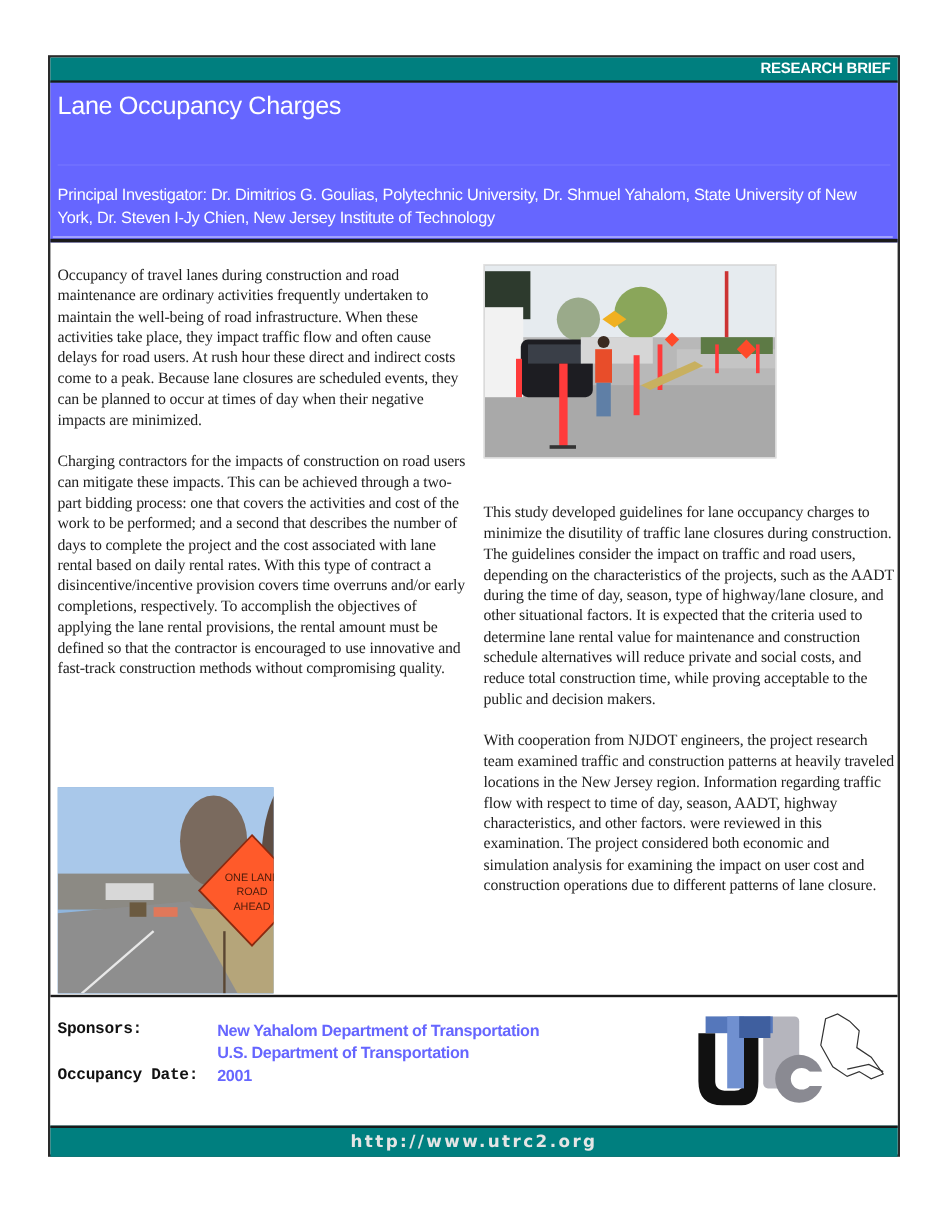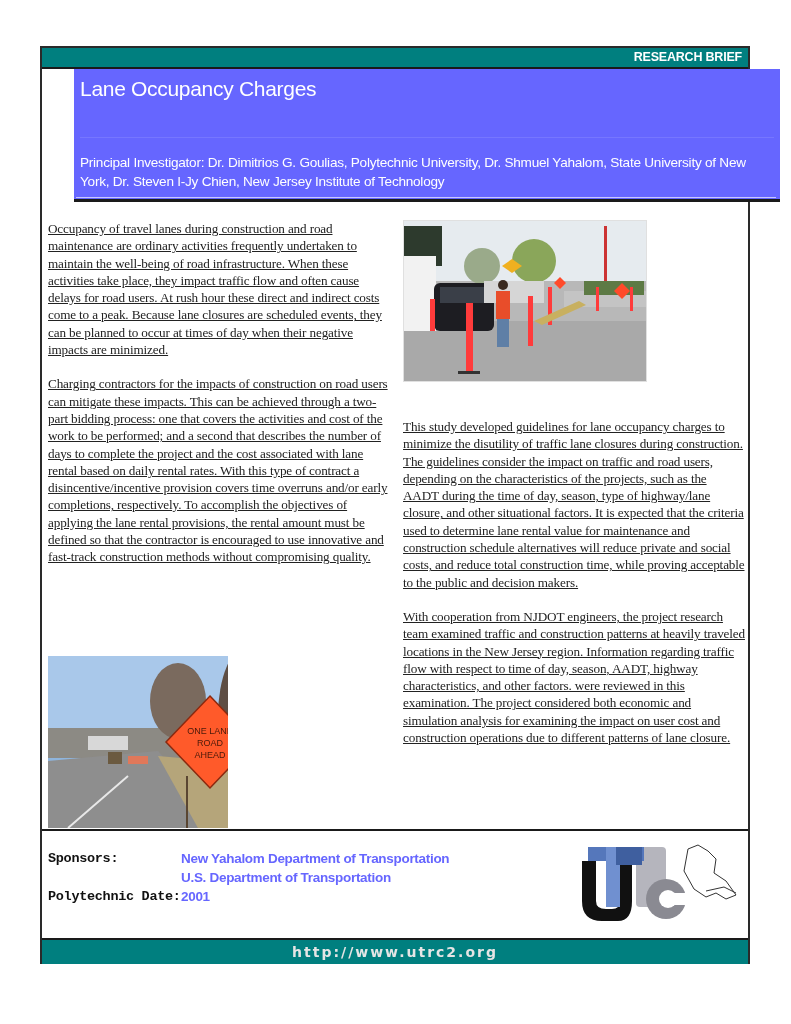--- a/index.html
+++ b/index.html
@@ -1,28 +1,28 @@
 <!DOCTYPE html>
 <html><head>
 <meta charset="utf-8">
 <style>
   html, body { margin:0; padding:0; background:#ffffff; }
   body { width:791px; height:1024px; position:relative; overflow:hidden; }
   .page { position:absolute; left:40px; top:46px; width:710px; height:918px; border:2px solid #2a2a2a; box-sizing:border-box; background:#fff; }
   .topbar { position:absolute; left:0; top:0; width:706px; height:19px; background:#007f7f; border-bottom:2px solid #1a1a1a; color:#fff; font-family:"Liberation Sans", sans-serif; font-weight:bold; font-size:12.5px; line-height:19px; letter-spacing:-0.2px; }
   .topbar .left { position:absolute; left:6px; top:0; }
   .topbar .right { position:absolute; right:6px; top:0; }
-  .banner { position:absolute; left:0; top:21px; width:706px; height:130px; background:#6666ff; border-bottom:3px solid #1a1a1a;margin-left:32px; }
+  .banner { position:absolute; left:0; top:21px; width:706px; height:130px; background:#6666ff; border-bottom:3px solid #1a1a1a; }
   .banner .title { position:absolute; left:6px; top:8px; color:#fff; font-family:"Liberation Sans", sans-serif; font-size:21px; letter-spacing:-0.3px; }
   .banner .rule { position:absolute; left:6px; right:6px; top:68px; height:1px; background:#7676ff; }
   .banner .pi { position:absolute; left:6px; top:84px; width:690px; color:#fff; font-family:"Liberation Sans", sans-serif; font-weight:normal; font-size:13.6px; line-height:19px; letter-spacing:-0.25px; }
   .banner .underline { position:absolute; left:2px; right:4px; bottom:1px; height:1px; background:#c8c8ff; }
   .body-text { font-family:"Liberation Serif", serif; font-size:13.2px; line-height:17.3px; color:#222; letter-spacing:-0.15px; }
   .col-left { position:absolute; left:6px; top:172px; width:342px; }
-  .col-left p, .col-right p { margin:0 0 17px 0;text-decoration:underline; }
+  .col-left p, .col-right p { margin:0 0 17px 0; }
   .col-right { position:absolute; left:361px; top:370px; width:342px; }
   .photo1 { position:absolute; left:361px; top:172px; width:242px; height:160px; background:#c9c9c9; overflow:hidden; border:1px solid #e0e0e0; }
   .photo2 { position:absolute; left:6px; top:608px; width:180px; height:172px; background:#8fb5dd; overflow:hidden; }
   .sponsor-box { position:absolute; left:0; top:781px; width:706px; height:107px; border-top:2px solid #1a1a1a; background:#fff; }
   .sp-label { position:absolute; font-family:Liberation Mono, monospace; font-weight:bold; font-size:13.5px; color:#111; letter-spacing:-0.3px; }
   .sp-value { position:absolute; font-family:"Liberation Sans", sans-serif; font-weight:bold; font-size:13.5px; color:#6666ff; letter-spacing:-0.3px; }
   .logo { position:absolute; left:534px; top:10px; width:170px; height:85px; }
   .footer { position:absolute; left:0; top:890px; width:706px; height:24px; background:#007f7f; border-top:2px solid #1a1a1a; color:#e5e5e5; font-family:"DejaVu Sans", sans-serif; font-weight:bold; font-size:14px; line-height:24px; text-align:center; letter-spacing:2px; }
 </style>
 </head>
@@ -101,21 +101,21 @@
       <text x="162" y="78" text-anchor="middle" font-family="Liberation Sans, sans-serif" font-size="9" fill="#4a1a0a">ONE LANE</text>
       <text x="162" y="90" text-anchor="middle" font-family="Liberation Sans, sans-serif" font-size="9" fill="#4a1a0a">ROAD</text>
       <text x="162" y="102" text-anchor="middle" font-family="Liberation Sans, sans-serif" font-size="9" fill="#4a1a0a">AHEAD</text>
     </svg>
   </div>
 
   <div class="sponsor-box">
     <div class="sp-label" style="left:6px; top:20px;">Sponsors:</div>
     <div class="sp-value" style="left:139px; top:20px;">New Yahalom Department of Transportation</div>
     <div class="sp-value" style="left:139px; top:39px;">U.S. Department of Transportation</div>
-    <div class="sp-label" style="left:6px; top:58px;">Polytechnic Date:</div>
+    <div class="sp-label" style="left:6px; top:58px;">Occupancy Date:</div>
     <div class="sp-value" style="left:139px; top:58px;">2001</div>
 
     <div class="logo">
       <svg width="170" height="85" viewBox="0 0 170 85">
         <rect x="0" y="0" width="170" height="85" fill="#ffffff"></rect>
         <path d="M112,8 L122,4 L132,10 L140,18 L138,32 L150,40 L160,54 L150,58 L140,52 L130,56 L118,48 L108,30 Z" fill="none" stroke="#333" stroke-width="1"></path>
         <path d="M130,50 L148,46 L160,52" fill="none" stroke="#333" stroke-width="1"></path>
         <rect x="60" y="6" width="30" height="60" rx="4" fill="#b5b5bd"></rect>
         <circle cx="90" cy="58" r="20" fill="#8a8a92"></circle>
         <circle cx="92" cy="58" r="9" fill="#ffffff"></circle>

